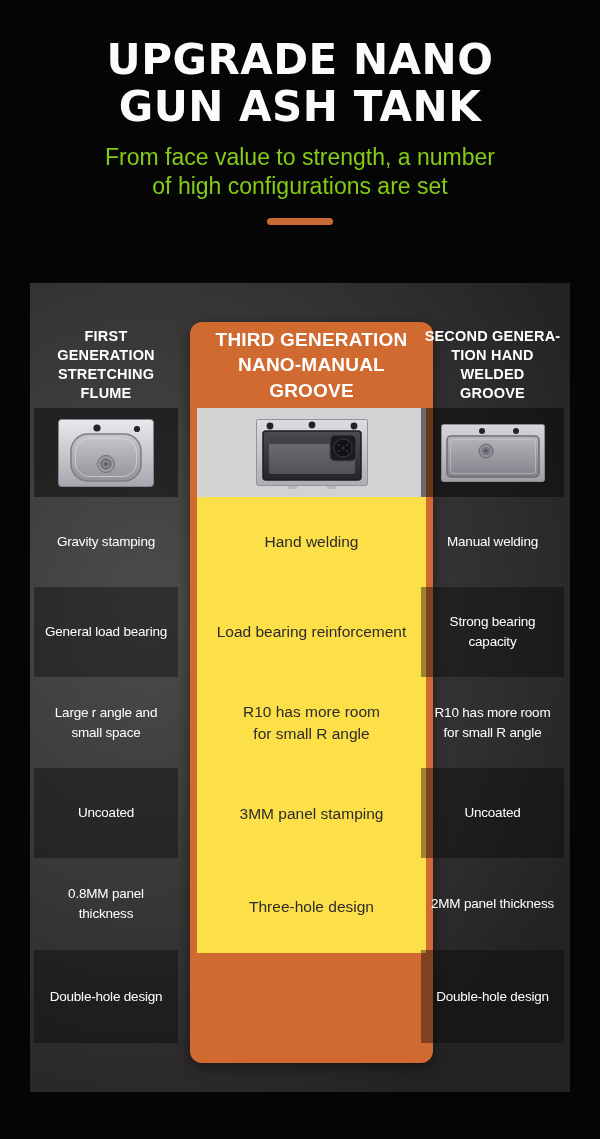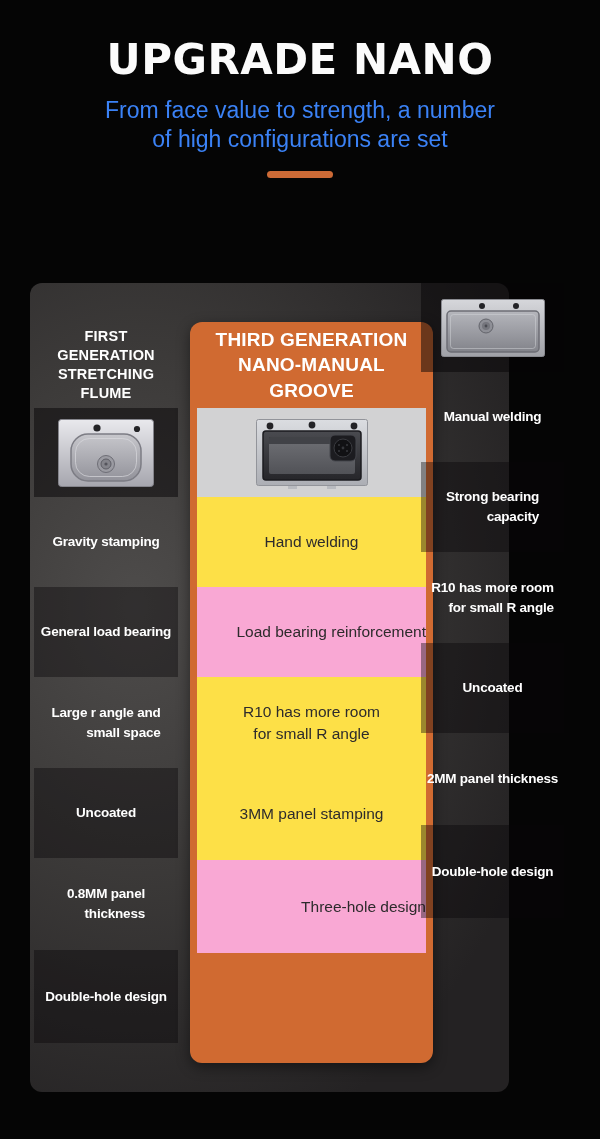--- a/index.html
+++ b/index.html
@@ -10,32 +10,32 @@
   }
 
   
   .hero{position:absolute;top:0;left:0;width:600px;text-align:center;}
   .hero h1{
     margin:36px 0 0;font-family:"DejaVu Sans","Liberation Sans",sans-serif;
     font-size:42px;line-height:1.12;font-weight:800;letter-spacing:.5px;color:#fbfbfb;
   }
   .hero h1 span{display:block;}
   .subtitle{
-    margin:13px auto 0;font-size:23px;line-height:1.26;color:#3b82f6;
+    margin:13px auto 0;font-size:23px;line-height:1.26;color:#84cc16;
     white-space:pre-line;font-weight:400;
   }
   .divider{
     display:block;width:66px;height:7px;border-radius:4px;
     background:#cc6a36;margin:17px auto 0;
   }
 
   
   .panel{
-    position:absolute;left:30px;top:283px;width:479px;height:809px;
-    border-radius:12px;
+    position:absolute;left:30px;top:283px;width:540px;height:809px;
+    border-radius:0;
     background:radial-gradient(90% 70% at 22% 40%, #4e4c4b 0%, #3c3a39 45%, #242223 100%);
   }
   .col{position:absolute;top:0;}
   .col.left{left:4px;width:144px;}
   .col.right{left:391px;width:143px;}
   .col.center{
     left:160px;top:39px;width:243px;height:741px;box-sizing:border-box;
     background:#d06a31;border-radius:12px;padding:0 7px 12px;overflow:hidden;
     box-shadow:0 4px 14px rgba(0,0,0,.45);
   }
@@ -55,43 +55,44 @@
     font-size:19px;font-weight:800;line-height:1.32;color:#fff;
     white-space:pre-line;letter-spacing:.2px;
   }
 
   .cell{display:flex;align-items:center;justify-content:center;text-align:center;box-sizing:border-box;}
   .h-img{height:89px;}
   .r1{height:90px;}.r2{height:90px;}.r3{height:91px;}
   .r4{height:90px;}.r5{height:92px;}.r6{height:93px;}
 
   .side-cell span{
-    font-size:13.5px;font-weight:700;letter-spacing:-.2px;line-height:1.45;
-    color:#fff;white-space:pre-line;text-align:right;
+    font-size:13.5px;font-weight:400;letter-spacing:-.2px;line-height:1.45;
+    color:#fff;white-space:pre-line;
   }
   .shade{background:rgba(8,6,7,.40);}
   .shade-img{background:rgba(6,4,5,.50);}
 
   .c-img{background:#d2d2d3;}
   .c-white{background:#fde047;}
-  .c-gray{background:#f9a8d4;justify-content:flex-end;}
+  .c-gray{background:#fde047;}
   .col.center .cell span{
     font-size:15.5px;font-weight:400;color:#2d2b2c;line-height:1.4;white-space:pre-line;
   }
 
   .sink-svg{display:block;}
 </style>
 </head>
 <body>
 
 <div class="page">
 
   <div class="hero">
     <h1>
       <span>UPGRADE NANO</span>
+      <span>GUN ASH TANK</span>
     </h1>
     <p class="subtitle">From face value to strength, a number
 of high configurations are set</p>
     <span class="divider"></span>
   </div>
 
   <div class="panel">
 
     <div class="col left">
       <div class="side-header">
@@ -193,20 +194,25 @@
         </div>
       <div class="cell c-white r5">
           <span>3MM panel stamping</span>
         </div>
       <div class="cell c-gray r6">
           <span>Three-hole design</span>
         </div>
     </div>
 
     <div class="col right">
+      <div class="side-header">
+        <span>SECOND GENERA-
+TION HAND WELDED
+GROOVE</span>
+      </div>
       <div class="cell h-img shade-img">
         <svg class="sink-svg" width="104" height="58" viewBox="0 0 104 58">
           <defs>
             <linearGradient id="lg3a" x1="0" y1="0" x2="0" y2="1">
               <stop offset="0" stop-color="#d6d7db"></stop>
                 <stop offset="1" stop-color="#a0a1a7"></stop>
             </linearGradient>
             <linearGradient id="lg3b" x1="0" y1="0" x2="0" y2="1">
               <stop offset="0" stop-color="#b5b6bc"></stop>
                 <stop offset="1" stop-color="#82838a"></stop>

